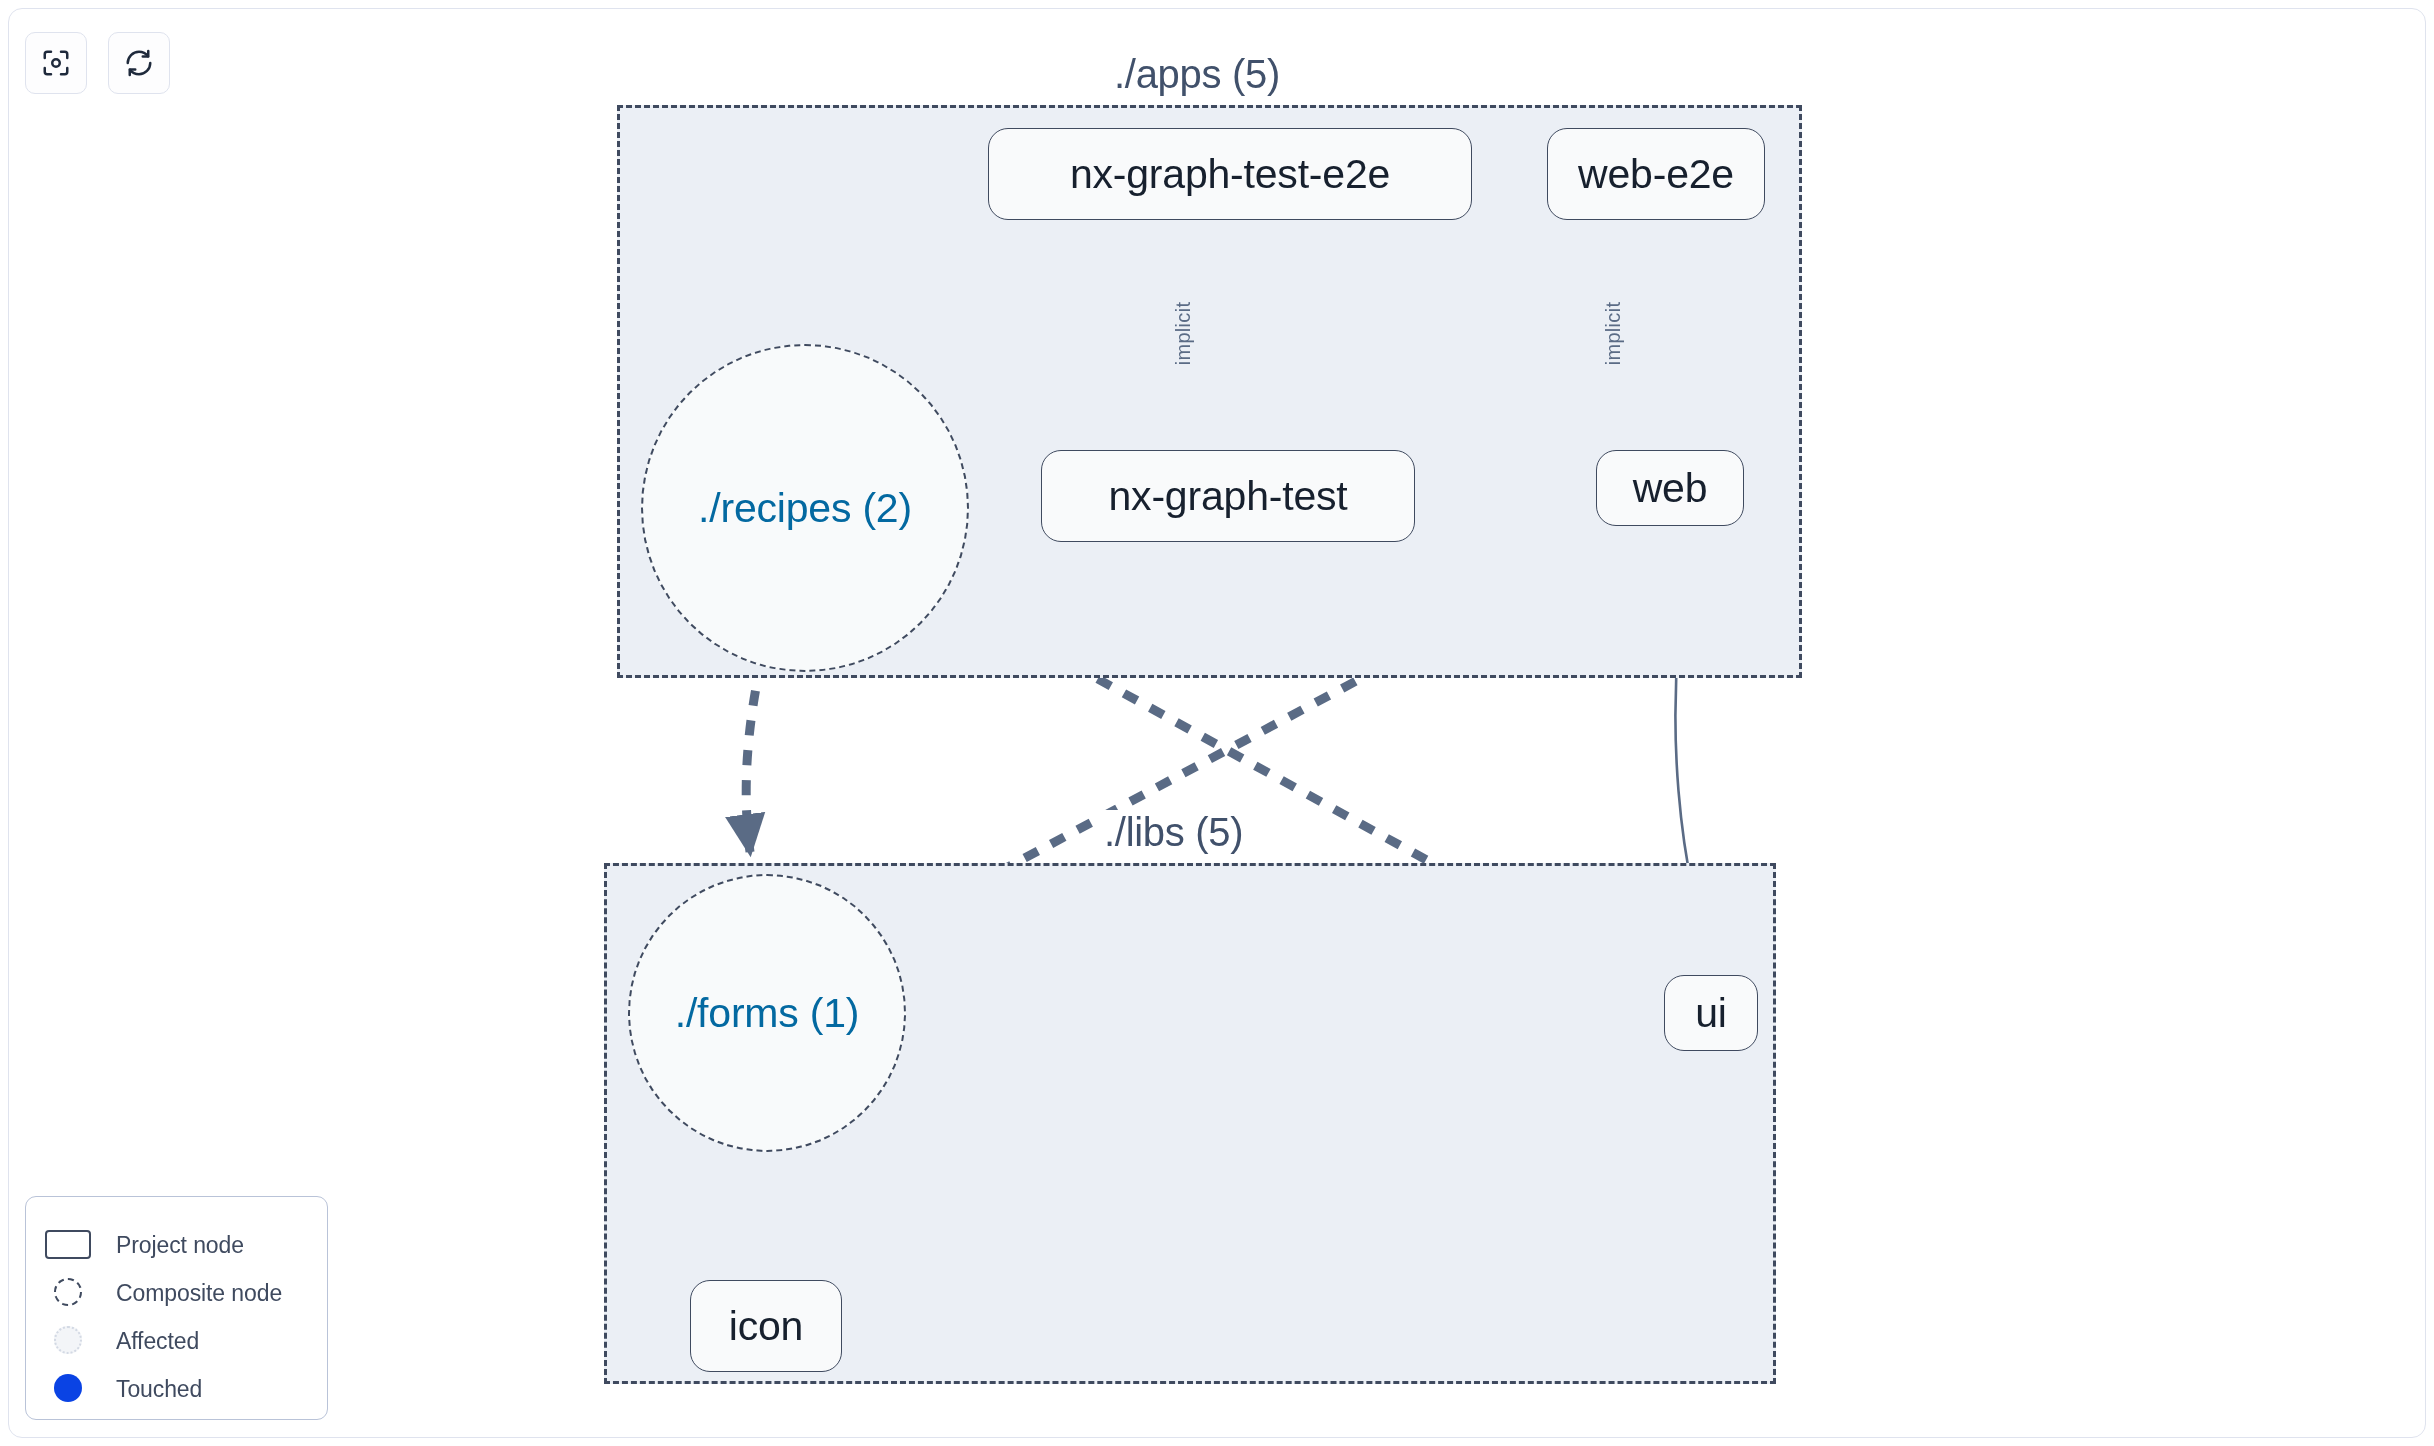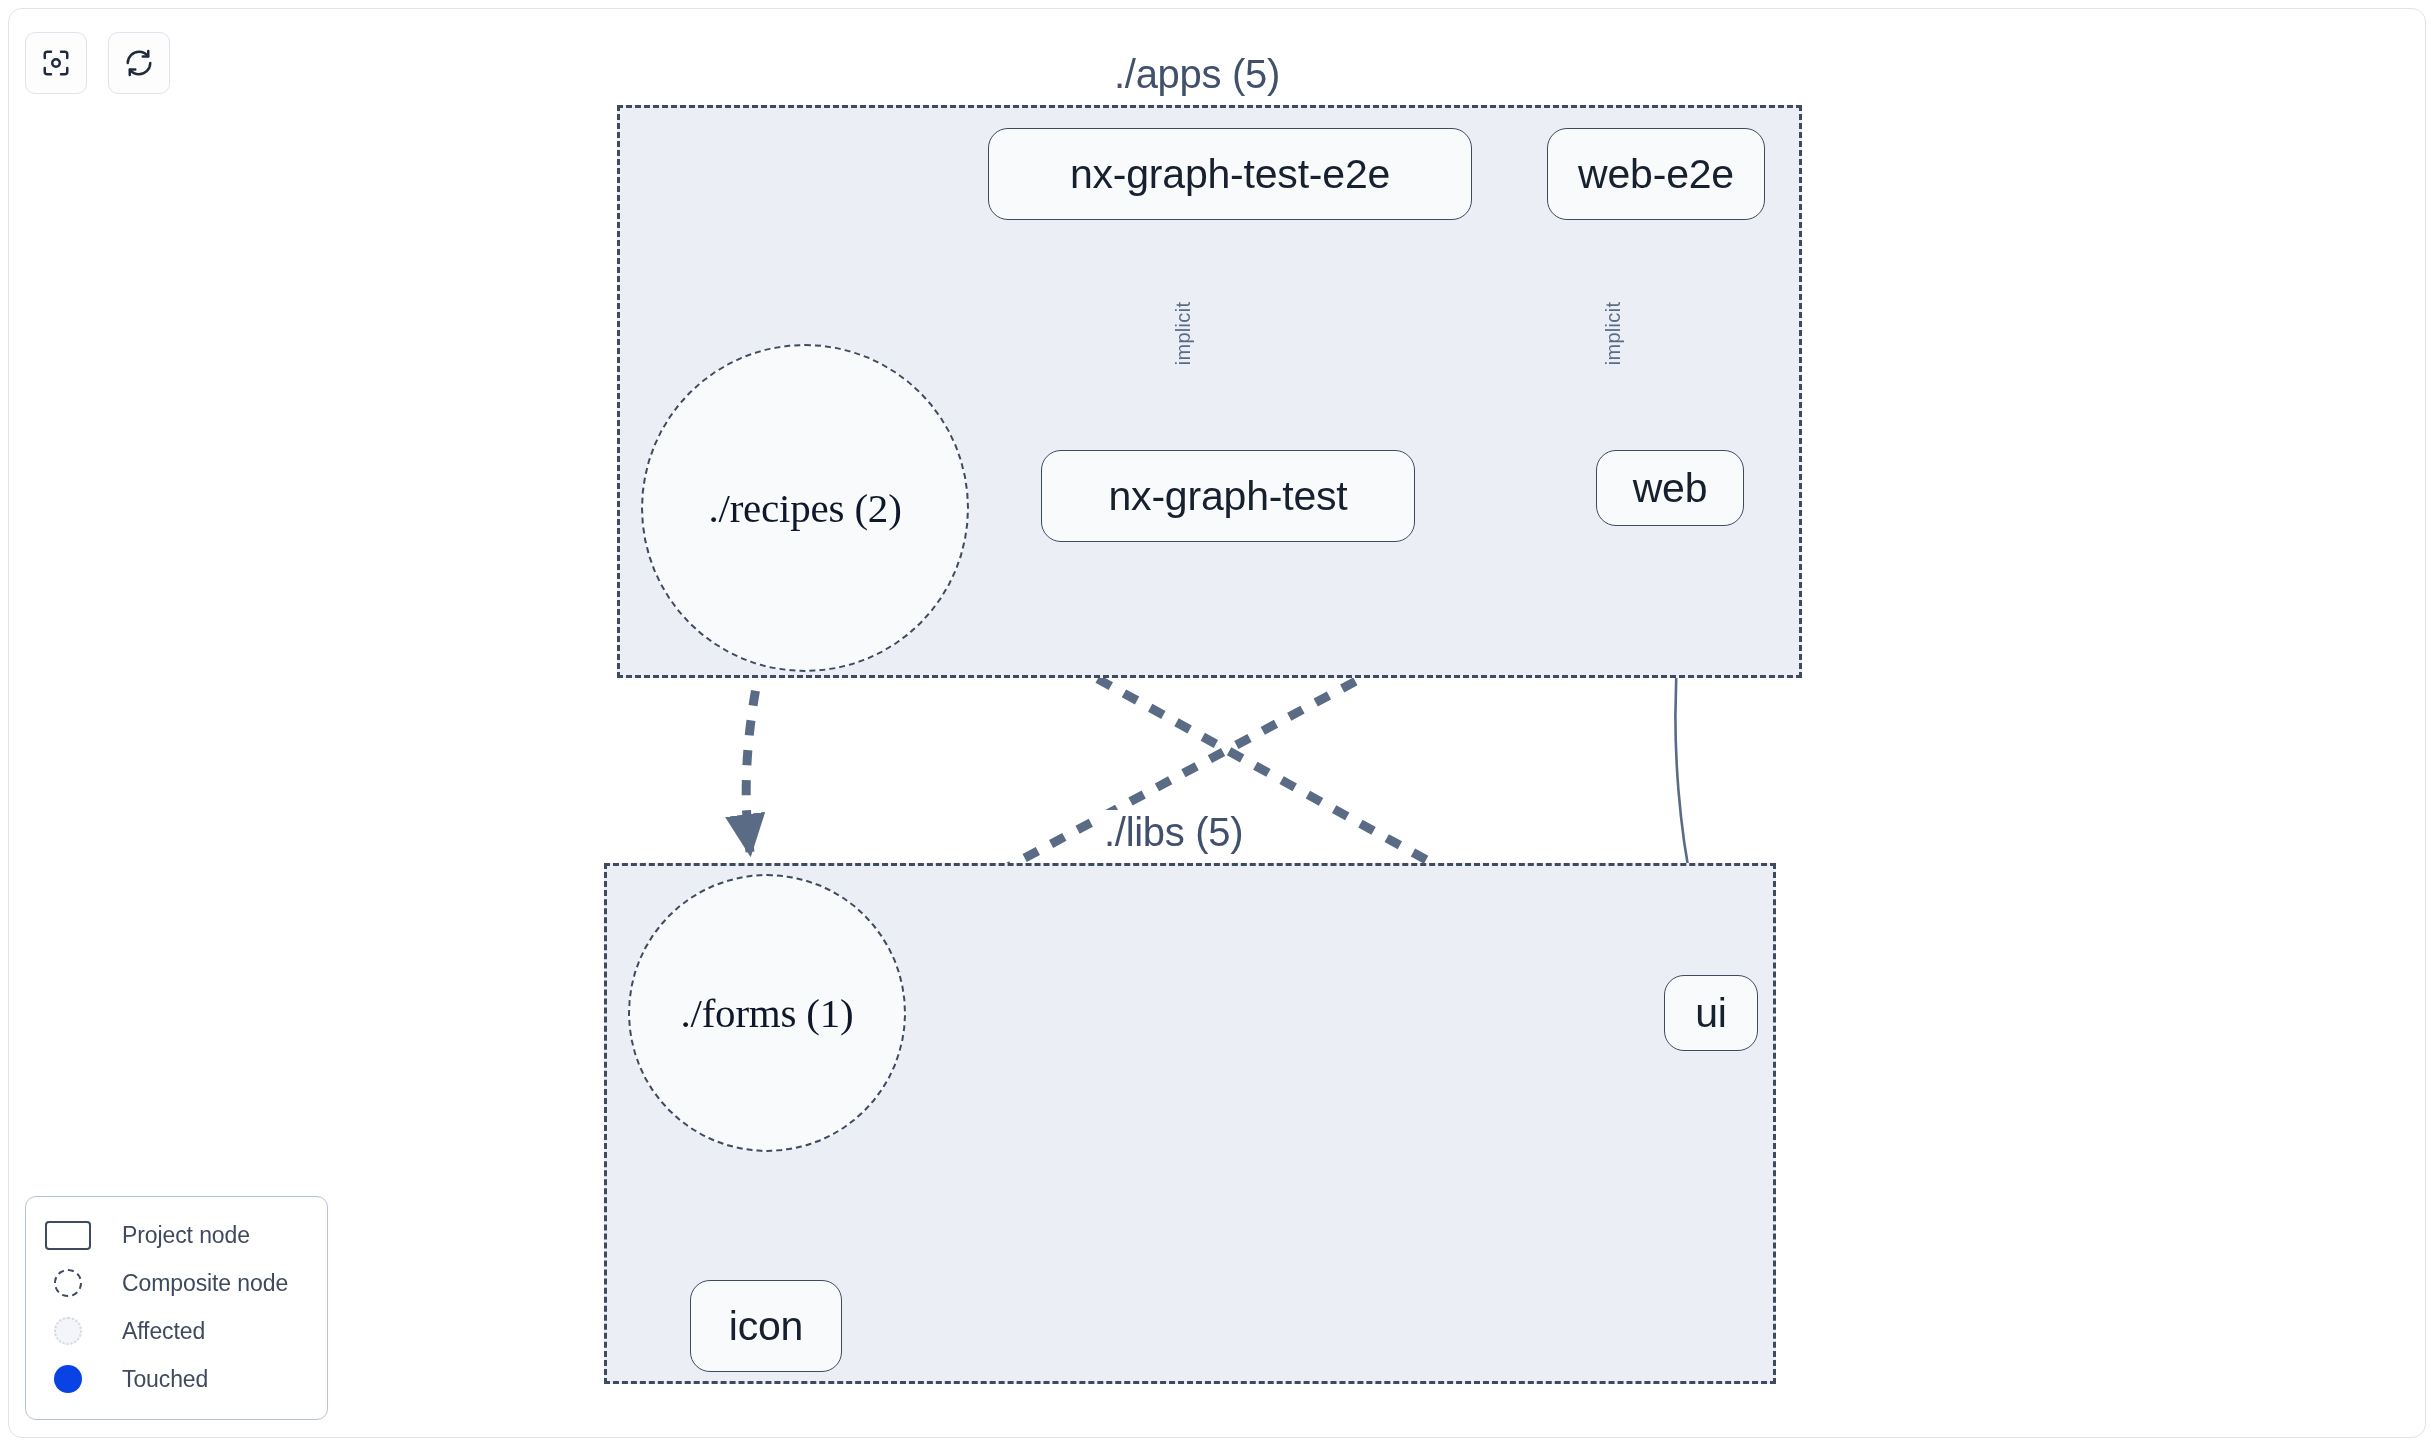--- a/index.html
+++ b/index.html
@@ -80,27 +80,26 @@
   }
   .composite {
     position: absolute;
     box-sizing: border-box;
     display: flex;
     align-items: center;
     justify-content: center;
     background: #f8fafb;
     border: 2.6px dashed #3f4a5f;
     border-radius: 50%;
-    color: #0f172a;
+    color: #0369a1;
     font-size: 41px;
     letter-spacing: -0.2px;
     cursor: pointer;
     z-index: 20;
     white-space: nowrap;
-    font-family: Liberation Serif, serif;
   }
 
   
   .group-box {
     position: absolute;
     box-sizing: border-box;
     background: #ebeff5;
     border: 3px dashed #3f4a5f;
     z-index: 5;
   }
@@ -134,23 +133,23 @@
     width: 303px;
     border: 1.6px solid #b9c3d8;
     border-radius: 11px;
     background: #ffffff;
     padding: 14px 18px 16px 18px;
     box-sizing: border-box;
     z-index: 50;
   }
   .legend-row {
     display: flex;
-    align-items: center;
+    align-items: flex-end;
     height: 48px;
-    gap: 30px;
+    gap: 24px;
   }
   .legend-swatch {
     width: 48px;
     min-width: 48px;
     height: 30px;
     display: flex;
     align-items: center;
     justify-content: center;
   }
   .sw-rect {

